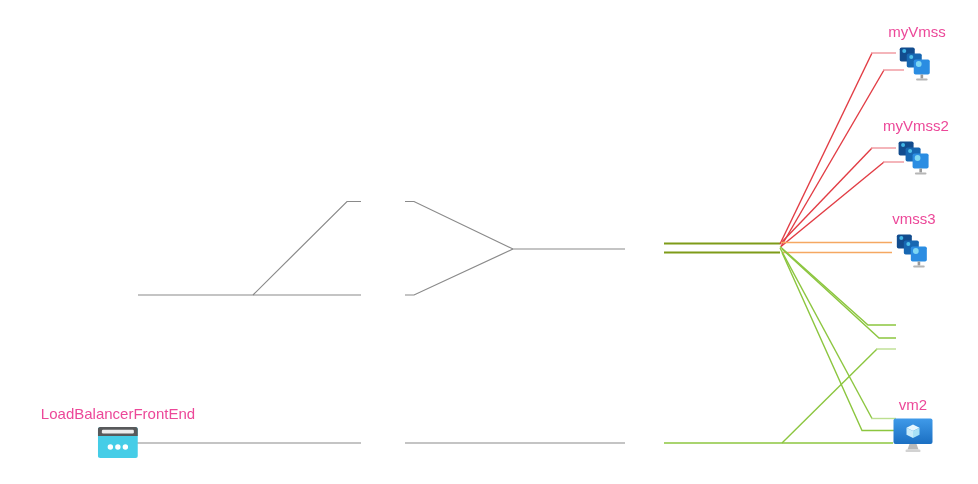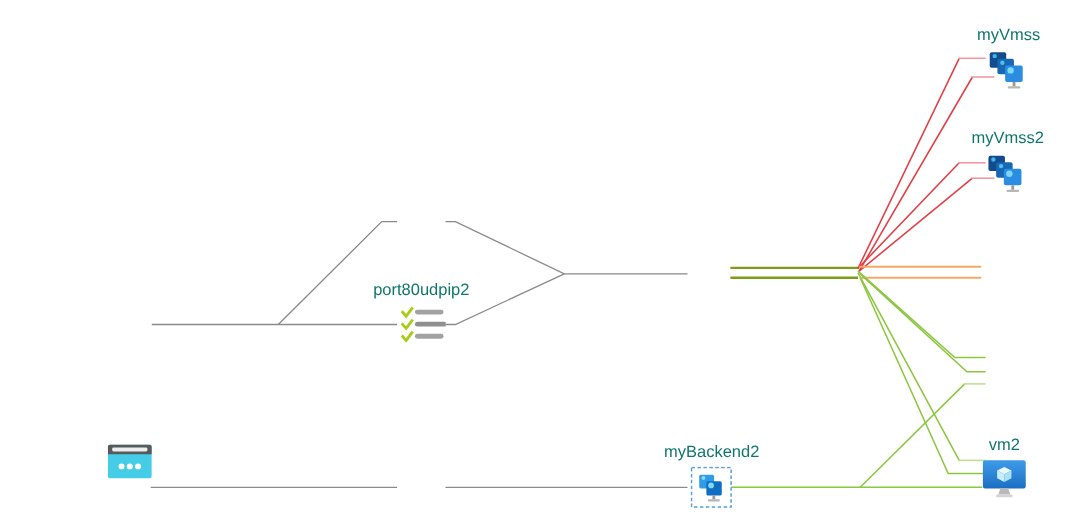--- a/index.html
+++ b/index.html
@@ -6,21 +6,21 @@
   #canvas{
     position:relative;width:978px;height:484px;background:#ffffff;overflow:hidden;
     font-family:"Liberation Sans",sans-serif;
   }
   #wires{position:absolute;left:0;top:0;z-index:1;}
   .node{
     position:absolute;z-index:2;transform:translateX(-50%);
     display:flex;flex-direction:column;align-items:center;gap:4px;
   }
   .node .label{
-    font-size:15px;line-height:19px;color:#0f766e;white-space:nowrap;text-align:center;
+    font-size:15px;line-height:19px;color:#ec4899;white-space:nowrap;text-align:center;
   }
   .node svg{display:block;}
 </style>
 </head>
 <body>
 
 <div id="canvas">
 
   <svg id="wires" width="978" height="484" viewBox="0 0 978 484">
     <defs>
@@ -125,56 +125,51 @@
       <path d="M782,443 L877,349"></path>
     </g>
     <g fill="none" stroke-width="1.4" stroke="#bcdf90">
       <path d="M871,418.5 H896"></path>
       <path d="M876,349 H896"></path>
     </g>
   </svg>
 
 
   <div class="node" style="left:118px;top:404px">
+    <div class="label">LoadBalancerFrontEnd</div>
     <svg width="40" height="31">
         <use href="#icon-frontend"></use>
       </svg>
   </div>
 
 
-  <div class="node" style="left:383px;top:254px">
-    <div class="label">port80udpip2</div>
-    <svg width="44" height="36">
-        <use href="#icon-rule"></use>
-      </svg>
-  </div>
 
 
 
-  <div class="node" style="left:647px;top:401px">
-    <div class="label">myBackend2</div>
-    <svg width="38" height="38">
-        <use href="#icon-backend"></use>
-      </svg>
-  </div>
 
   <div class="node" style="left:917px;top:22px">
     <div class="label">myVmss</div>
     <svg width="40" height="40">
         <use href="#icon-vmss"></use>
       </svg>
   </div>
 
   <div class="node" style="left:916px;top:116px">
     <div class="label">myVmss2</div>
     <svg width="40" height="40">
         <use href="#icon-vmss"></use>
       </svg>
   </div>
 
+  <div class="node" style="left:914px;top:209px">
+    <div class="label">vmss3</div>
+    <svg width="40" height="40">
+        <use href="#icon-vmss"></use>
+      </svg>
+  </div>
 
 
   <div class="node" style="left:913px;top:395px">
     <div class="label">vm2</div>
     <svg width="40" height="37">
         <use href="#icon-vm"></use>
       </svg>
   </div>
 
 </div>

